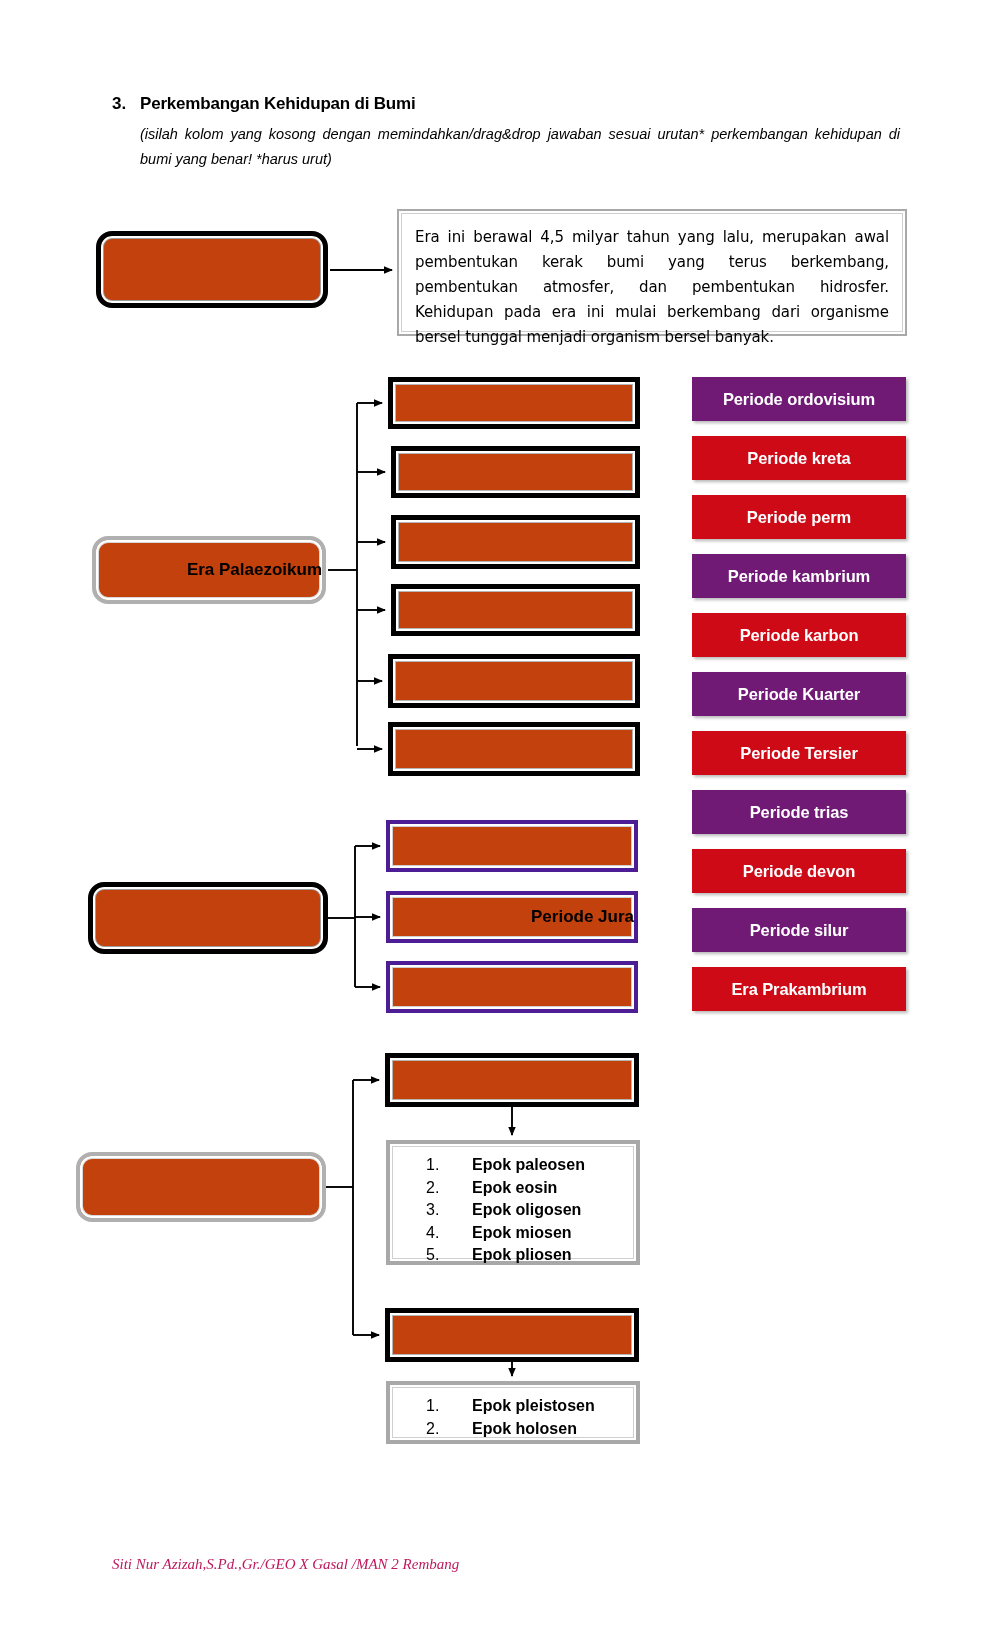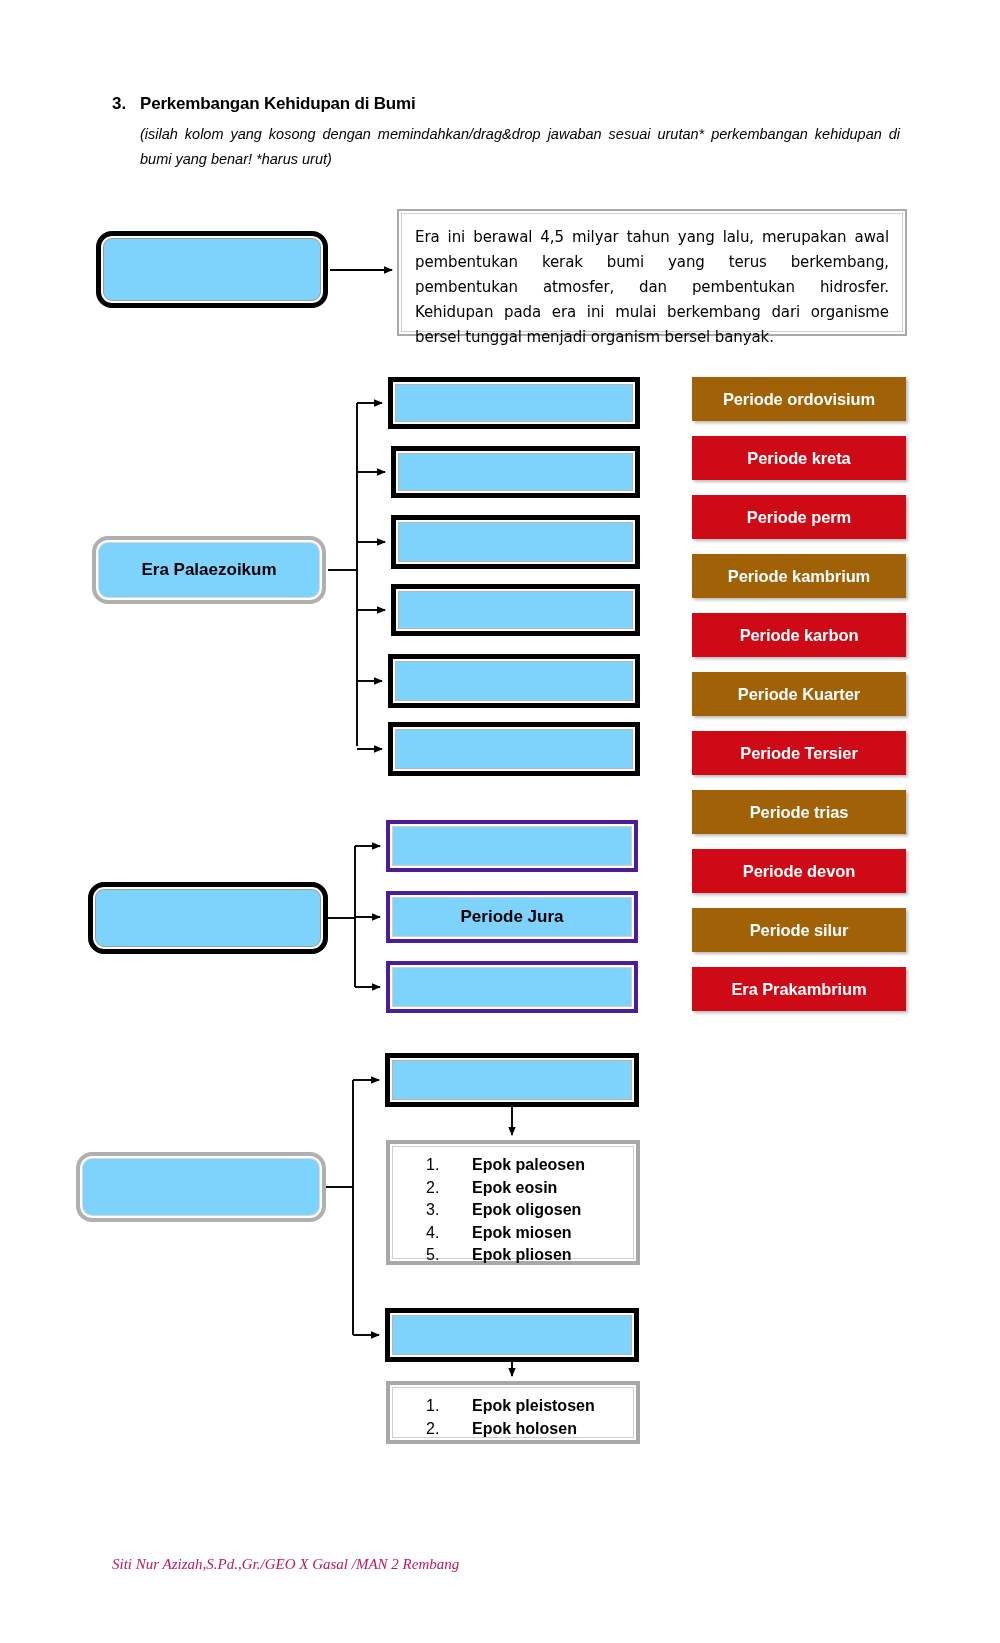--- a/index.html
+++ b/index.html
@@ -22,22 +22,22 @@
     font-size:17px;font-weight:bold;line-height:24px;letter-spacing:-0.2px;
   }
   .q-sub{
     position:absolute;left:28px;top:30px;width:760px;
     font-size:14.5px;font-style:italic;line-height:25px;
     text-align:justify;
   }
 
   
   .box{
-    position:absolute;background:#7dd3fc;box-sizing:border-box;
-    display:flex;align-items:center;justify-content:center;
+    position:absolute;background:#c2410c;box-sizing:border-box;
+    display:flex;align-items:center;justify-content:flex-end;
   }
   
   .box.blk-round{
     border:5px solid #000;border-radius:16px;
     box-shadow:inset 0 0 0 2px #fff, inset 0 0 0 3px #9d9d9d;
   }
   
   .box.blk-rect{
     border:5px solid #000;
     box-shadow:inset 0 0 0 2px #fff, inset 0 0 0 3px #b5b5b5;
@@ -88,21 +88,21 @@
   
   .chips{position:absolute;left:692px;top:377px;width:214px;}
   .chip{
     width:214px;height:44px;margin-bottom:15px;
     display:flex;align-items:center;justify-content:center;
     color:#fff;font-size:16.5px;font-weight:bold;letter-spacing:-0.1px;
     box-sizing:border-box;
     box-shadow:2px 2px 3px rgba(0,0,0,.28);
   }
   .chip.red{background:#CE0A17;}
-  .chip.navy{background:#a16207;}
+  .chip.navy{background:#701a75;}
 
   
   svg.wires{position:absolute;left:0;top:0;width:1000px;height:1643px;pointer-events:none;}
 
   
   .footer{
     position:absolute;left:112px;top:1556px;
     font-family:"Liberation Serif","DejaVu Serif",serif;
     font-style:italic;font-size:15px;color:#be185d;
   }

